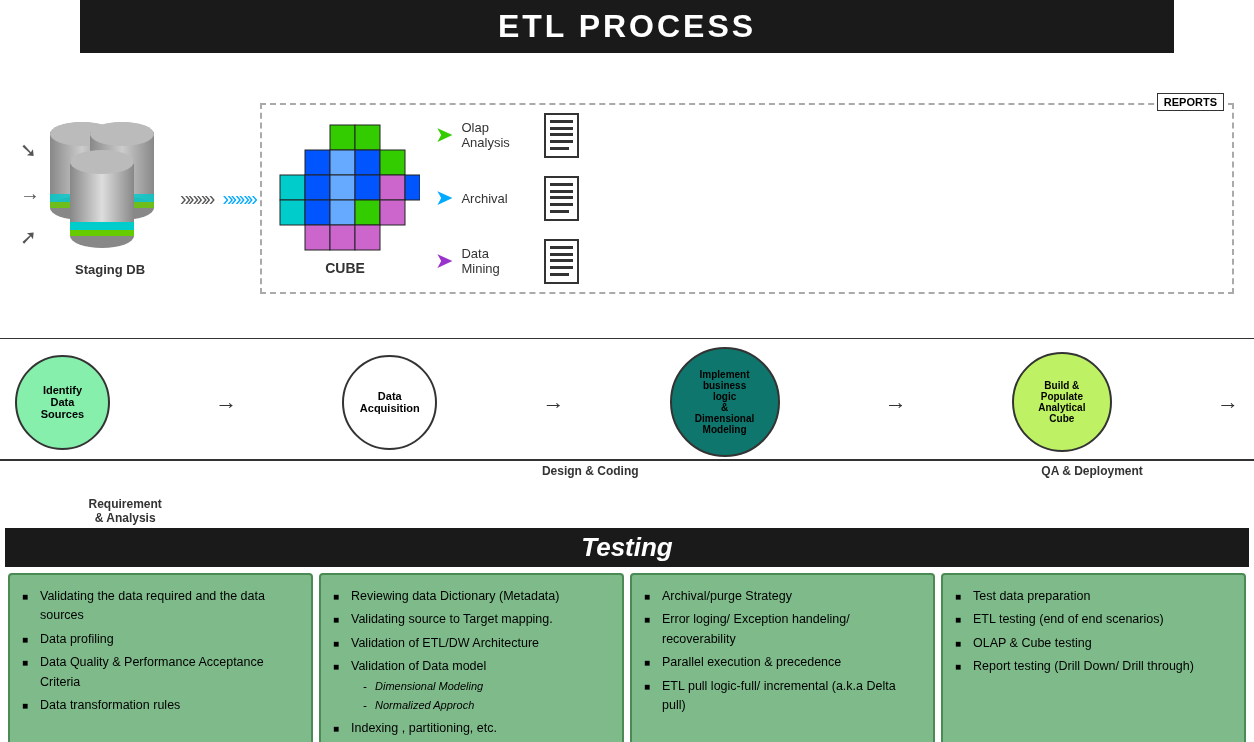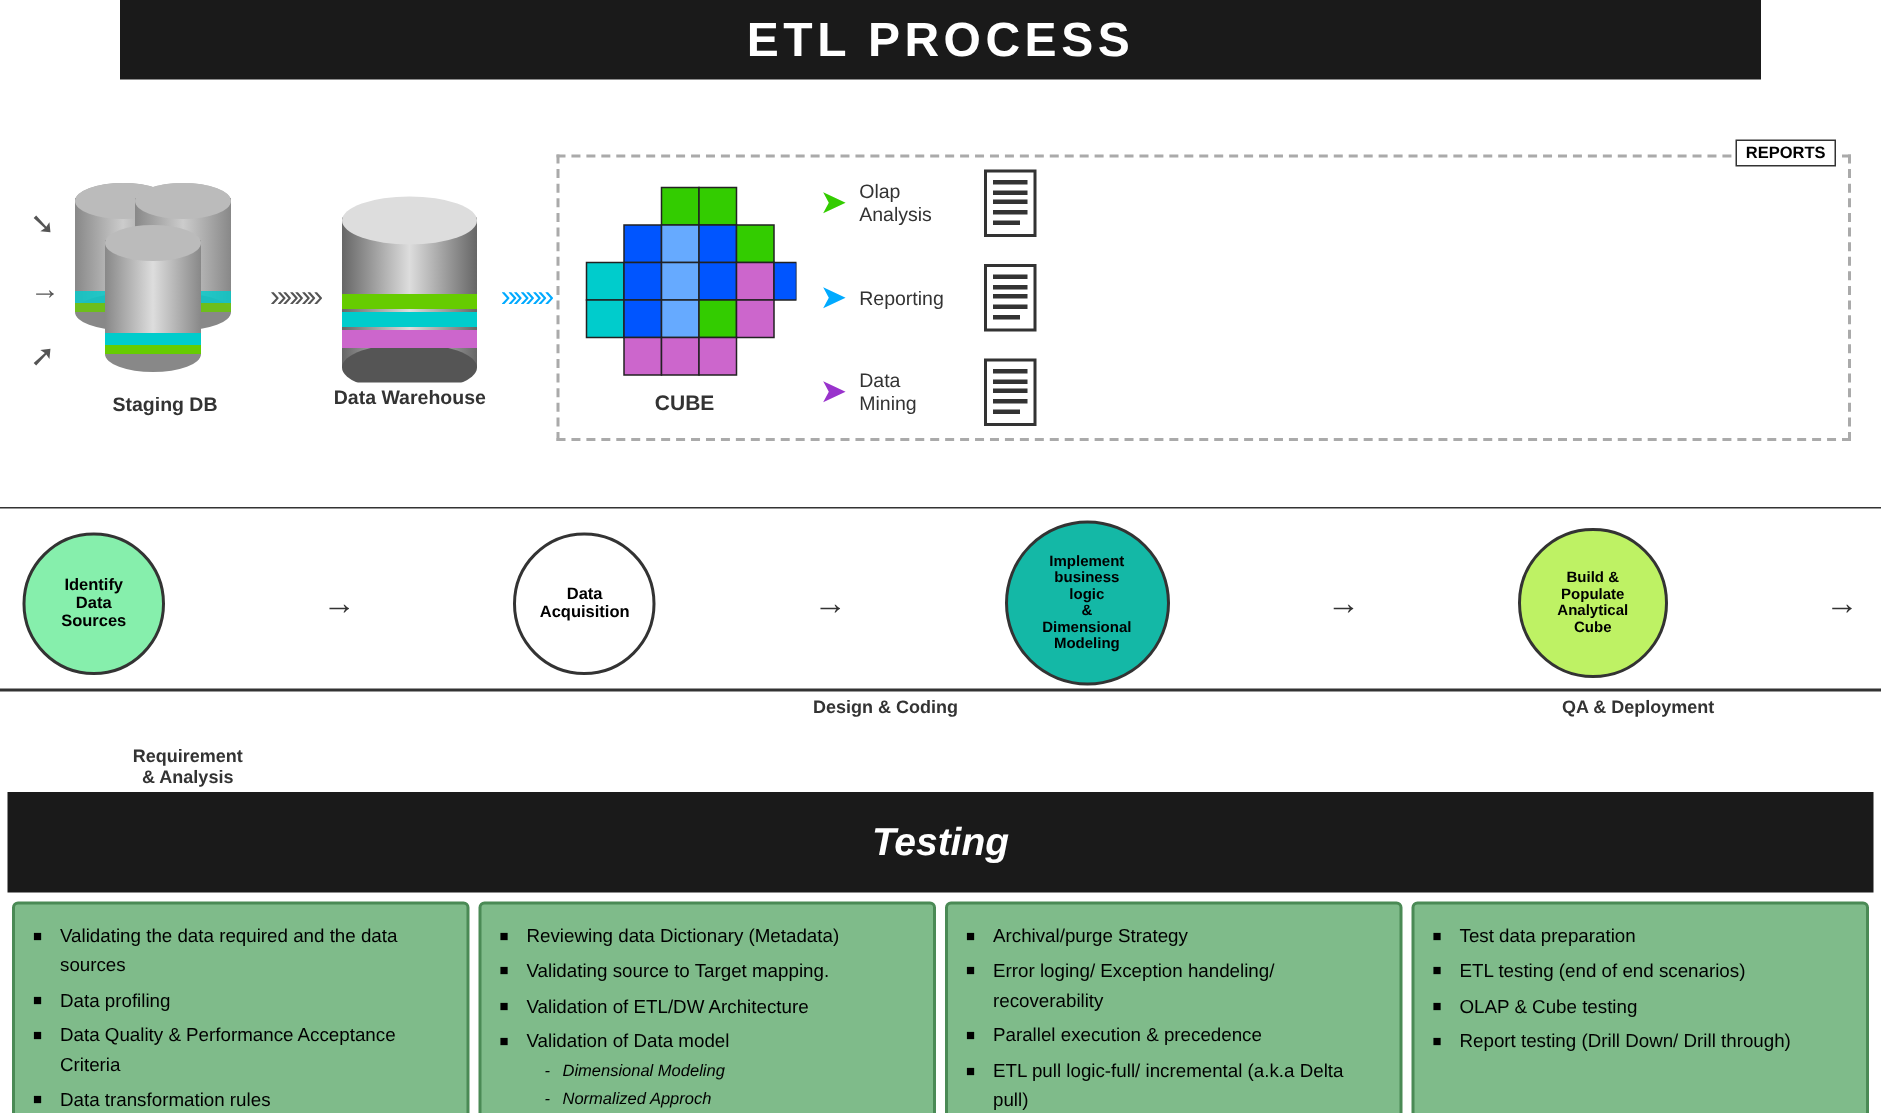--- a/index.html
+++ b/index.html
@@ -76,38 +76,20 @@
             <stop offset="100%" style="stop-color:#888"></stop>
           </linearGradient>
         </defs>
       </svg>
     </div>
     <div style="font-size:13px; font-weight:bold; color:#333; margin-top:2px;">Staging DB</div>
   </div>
 
   <div style="font-size:20px; color:#555; margin:0 5px; letter-spacing:-3px;">»»»»</div>
 
-  <div style="display:flex; flex-direction:column; align-items:center; margin:0 5px;">
-    <svg width="90" height="130">
-      <rect x="0" y="20" width="90" height="100" fill="url(#dwgrad)"></rect>
-      <ellipse cx="45" cy="120" rx="45" ry="16" fill="#555"></ellipse>
-      <rect x="0" y="95" width="90" height="12" fill="#cc66cc"></rect>
-      <rect x="0" y="83" width="90" height="10" fill="#00cccc"></rect>
-      <rect x="0" y="71" width="90" height="10" fill="#66cc00"></rect>
-      <ellipse cx="45" cy="22" rx="45" ry="16" fill="#ddd"></ellipse>
-      <defs>
-        <linearGradient id="dwgrad" x1="0%" y1="0%" x2="100%" y2="0%">
-          <stop offset="0%" style="stop-color:#666"></stop>
-          <stop offset="50%" style="stop-color:#ddd"></stop>
-          <stop offset="100%" style="stop-color:#666"></stop>
-        </linearGradient>
-      </defs>
-    </svg>
-    <div style="font-size:13px; font-weight:bold; color:#333; text-align:center; margin-top:2px;">Data Warehouse</div>
-  </div>
 
   <div style="font-size:20px; color:#00aaff; margin:0 5px; letter-spacing:-3px;">»»»»</div>
 
   <div style="border:2px dashed #aaa; padding:8px; display:flex; align-items:center; gap:15px; flex:1; margin-right:5px;">
 
     <div style="display:flex; flex-direction:column; align-items:center;">
 
       <svg width="150" height="140" viewBox="0 0 150 140">
 
         <rect x="60" y="5" width="25" height="25" fill="#33cc00" stroke="#222" stroke-width="1"></rect>
@@ -148,21 +130,21 @@
           <div style="height:3px; background:#333; width:100%;"></div>
           <div style="height:3px; background:#333; width:100%;"></div>
           <div style="height:3px; background:#333; width:100%;"></div>
           <div style="height:3px; background:#333; width:100%;"></div>
           <div style="height:3px; background:#333; width:80%;"></div>
         </div>
       </div>
 
       <div style="display:flex; align-items:center; gap:8px;">
         <div style="color:#00aaff; font-size:22px;">➤</div>
-        <div style="font-size:13px; color:#333; min-width:75px;">Reporting</div>
+        <div style="font-size:13px; color:#333; min-width:75px;">Archival</div>
         <div style="width:35px; height:45px; border:2px solid #333; background:#fff; display:flex; flex-direction:column; justify-content:space-around; padding:4px;">
           <div style="height:3px; background:#333; width:100%;"></div>
           <div style="height:3px; background:#333; width:100%;"></div>
           <div style="height:3px; background:#333; width:100%;"></div>
           <div style="height:3px; background:#333; width:100%;"></div>
           <div style="height:3px; background:#333; width:80%;"></div>
         </div>
       </div>
 
       <div style="display:flex; align-items:center; gap:8px;">
@@ -192,21 +174,21 @@
 
     <div style="font-size:22px; color:#333;">→</div>
 
     <div style="width:95px; height:95px; border-radius:50%; border:2px solid #333; display:flex; align-items:center; justify-content:center; text-align:center; font-size:11px; font-weight:bold; background:#fff; flex-shrink:0;">
       <span style="white-space:pre-line;">Data
 Acquisition</span>
     </div>
 
     <div style="font-size:22px; color:#333;">→</div>
 
-    <div style="width:110px; height:110px; border-radius:50%; border:2px solid #333; display:flex; align-items:center; justify-content:center; text-align:center; font-size:10px; font-weight:bold; background:#14b8a6; flex-shrink:0;">
+    <div style="width:110px; height:110px; border-radius:50%; border:2px solid #333; display:flex; align-items:center; justify-content:center; text-align:center; font-size:10px; font-weight:bold; background:#0f766e; flex-shrink:0;">
       <span style="white-space:pre-line;">Implement
 business
 logic
 &amp;
 Dimensional
 Modeling</span>
     </div>
 
     <div style="font-size:22px; color:#333;">→</div>
 
@@ -223,21 +205,21 @@
   </div>
 </div>
 
 <div style="display:flex; padding:3px 15px; border-top:2px solid #333; margin-top:2px; font-size:12px; font-weight:bold; color:#333;">
   <div style="width:18%; white-space:pre-line; text-align:center;margin-top:33px;">Requirement
 &amp; Analysis</div>
   <div style="width:58%; text-align:center;">Design &amp; Coding</div>
   <div style="width:24%; text-align:center;">QA &amp; Deployment</div>
 </div>
 
-<div style="background:#1a1a1a; text-align:center; padding:18px 0; margin:0 5px;">
+<div style="background:#1a1a1a; text-align:center; padding:4px 0; margin:0 5px;">
   <h2 style="color:#fff; font-size:26px; font-weight:900; font-style:italic; font-family:Arial Black, sans-serif;">Testing</h2>
 </div>
 
 <div style="display:grid; grid-template-columns:1fr 1fr 1fr 1fr; gap:6px; padding:6px 8px;">
 
   <div style="background:#7fbb8a; border:2px solid #4a8a55; border-radius:4px; padding:10px 12px; font-size:12.5px; line-height:1.55;">
     <ul style="list-style:none; padding:0;">
       <li style="padding:2px 0 2px 18px; position:relative;"><span style="position:absolute;left:0;font-size:10px;top:4px;">■</span><span>Validating the data required and the data sources</span></li>
       <li style="padding:2px 0 2px 18px; position:relative;"><span style="position:absolute;left:0;font-size:10px;top:4px;">■</span><span>Data profiling</span></li>
       <li style="padding:2px 0 2px 18px; position:relative;"><span style="position:absolute;left:0;font-size:10px;top:4px;">■</span><span>Data Quality &amp; Performance Acceptance Criteria</span></li>

